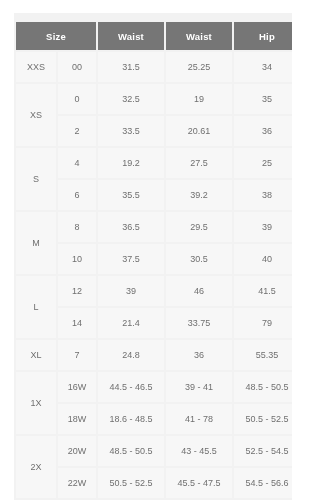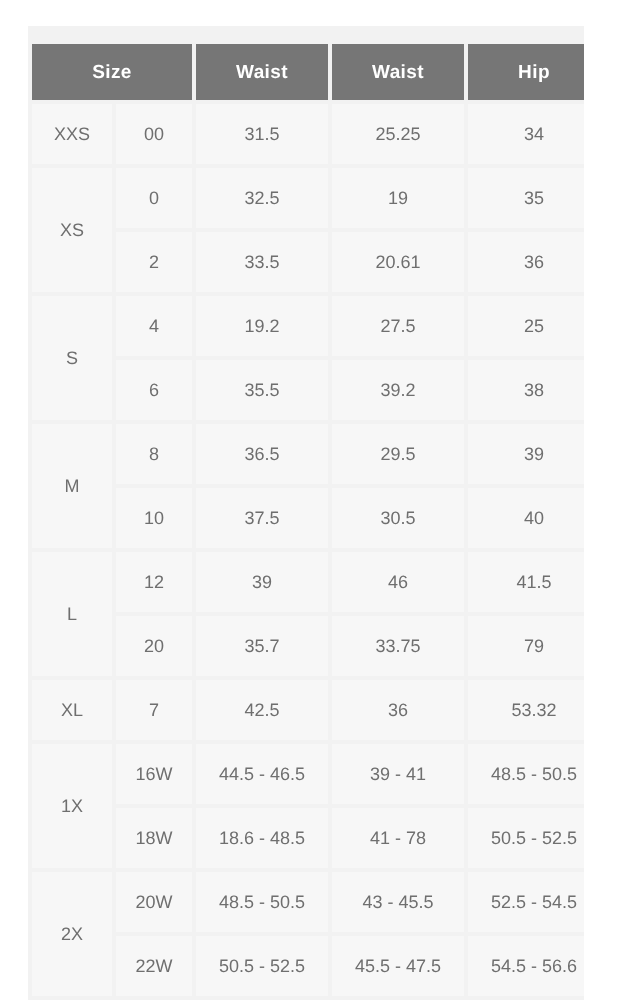--- a/index.html
+++ b/index.html
@@ -160,31 +160,31 @@
             <td>40</td>
           </tr>
           <tr>
             <td class="group-cell" rowspan="2">L</td>
             <td>12</td>
             <td>39</td>
             <td>46</td>
             <td>41.5</td>
           </tr>
           <tr>
-            <td>20</td>
-            <td>35.7</td>
+            <td>14</td>
+            <td>21.4</td>
             <td>33.75</td>
             <td>79</td>
           </tr>
           <tr>
             <td class="group-cell" rowspan="1">XL</td>
             <td>7</td>
-            <td>42.5</td>
+            <td>24.8</td>
             <td>36</td>
-            <td>53.32</td>
+            <td>55.35</td>
           </tr>
           <tr>
             <td class="group-cell" rowspan="2">1X</td>
             <td>16W</td>
             <td>44.5 - 46.5</td>
             <td>39 - 41</td>
             <td>48.5 - 50.5</td>
           </tr>
           <tr>
             <td>18W</td>

